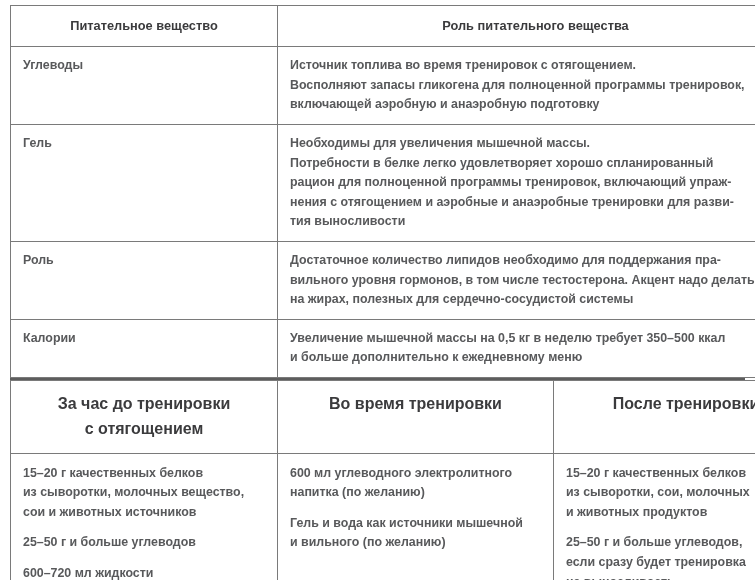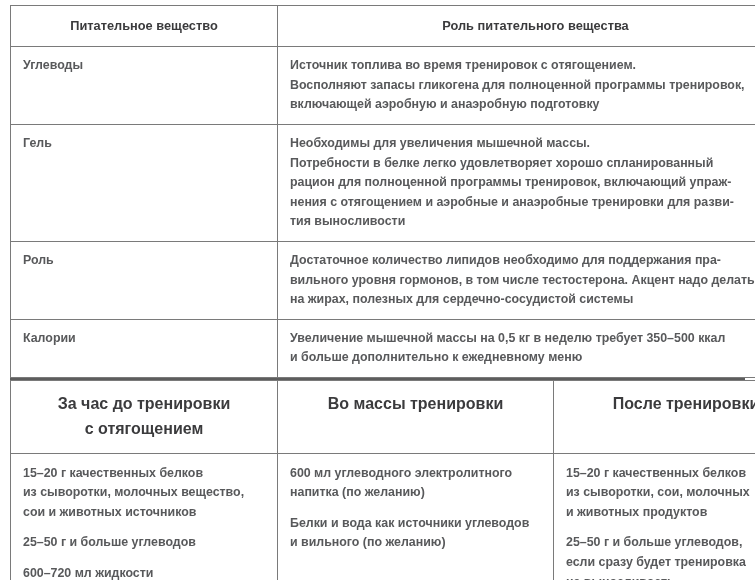--- a/index.html
+++ b/index.html
@@ -153,21 +153,21 @@
 
   <div class="table-separator"></div>
 
   <table class="grid" id="timing-table">
     <tbody>
       <tr>
         <td class="hdr c1">
           <span class="line">За час до тренировки</span>
           <span class="line">с отягощением</span>
         </td>
-        <td class="hdr c2">Во массы тренировки</td>
+        <td class="hdr c2">Во время тренировки</td>
         <td class="hdr c3">После тренировки</td>
       </tr>
 
       <tr>
         <td class="body c1">
           <p class="para">
             <span class="line">15–20 г качественных белков</span>
             <span class="line">из сыворотки, молочных вещество,</span>
             <span class="line">сои и животных источников</span>
           </p>
@@ -178,21 +178,21 @@
             <span class="line">600–720 мл жидкости</span>
           </p>
         </td>
 
         <td class="body c2">
           <p class="para">
             <span class="line">600 мл углеводного электролитного</span>
             <span class="line">напитка (по желанию)</span>
           </p>
           <p class="para">
-            <span class="line">Белки и вода как источники углеводов</span>
+            <span class="line">Гель и вода как источники мышечной</span>
             <span class="line">и вильного (по желанию)</span>
           </p>
         </td>
 
         <td class="body c3">
           <p class="para">
             <span class="line">15–20 г качественных белков</span>
             <span class="line">из сыворотки, сои, молочных</span>
             <span class="line">и животных продуктов</span>
           </p>

